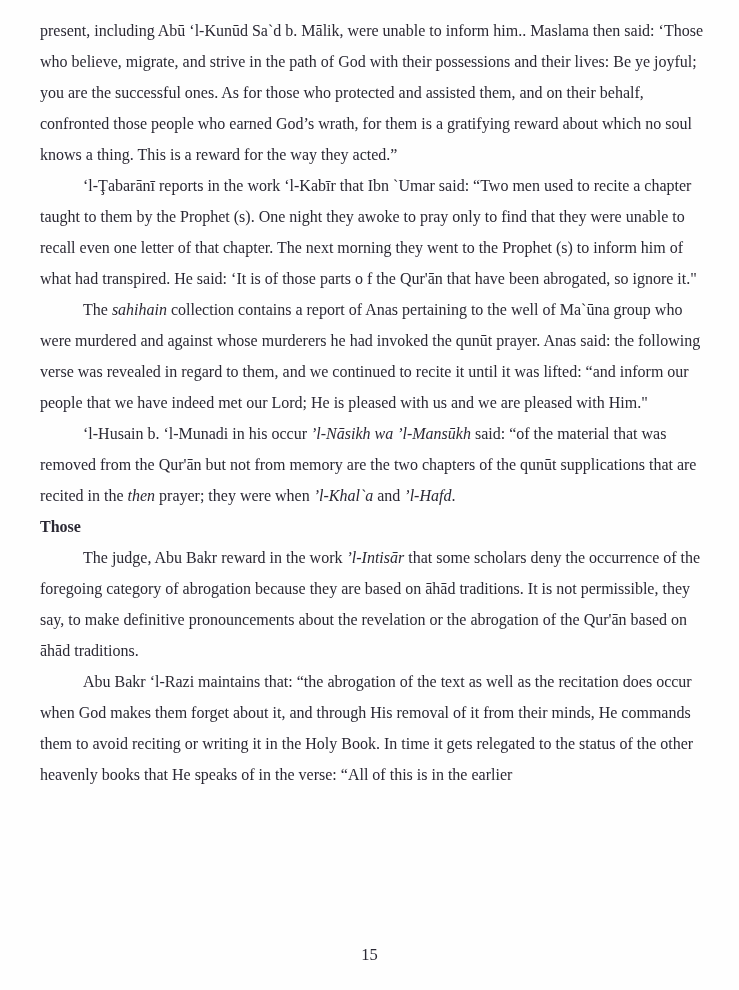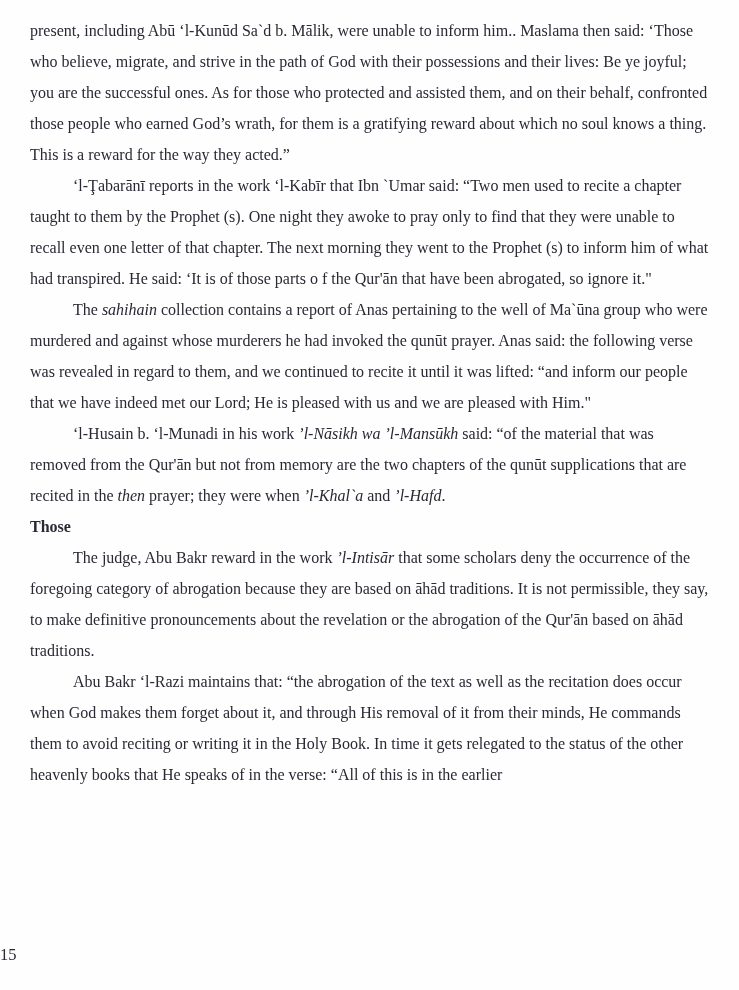--- a/index.html
+++ b/index.html
@@ -9,21 +9,21 @@
   body {
     width: 739px;
     height: 990px;
     background: var(--page-bg, #fefefe);
     overflow: hidden;
     position: relative;
     font-family: "Liberation Serif", "DejaVu Serif", serif;
     color: var(--text-color, #2a2833);
   }
   .doc-text {
-    padding: 15px 29px 0 30px;
+    padding: 15px 29px 0 40px;
     font-size: 16px;
     line-height: 31px;
     text-align: left;
   }
   .doc-text p {
     margin: 0;
     padding: 0;
   }
   .doc-text p.indented {
     text-indent: 43px;
@@ -41,31 +41,31 @@
       0 0 0 2px var(--hl-fill, #f6c3c8),
       0 0 0 3px var(--hl-edge, #eda4ab);
     -webkit-box-decoration-break: clone;
     box-decoration-break: clone;
   }
   .page-number {
     position: absolute;
     left: 0;
     top: 944px;
     width: 100%;
-    text-align: left;
+    text-align: center;
     font-size: 16.5px;
     line-height: 22px;
   }
 </style>
 </head>
 <body style="--page-bg: #fefefe; --text-color: #2a2833; --hl-fill: #f6c3c8; --hl-edge: #eda4ab;">
 
 <main class="doc-text">
     <p><span>present, including Abū ‘l-Kunūd Sa`d b. Mālik, were unable to inform him.. Maslama then said: ‘Those who believe, migrate, and strive in the path of God with their possessions and their lives: Be ye joyful; you are the successful ones. As for those who protected and assisted them, and on their behalf, confronted those people who earned God’s wrath, for them is a gratifying reward about which no soul knows a thing. This is a reward for the way they acted.”</span></p>
     <p class="indented"><span>‘l-Ţabarānī reports in the work ‘l-Kabīr that Ibn `Umar said: “Two men used to recite a chapter taught to them by the Prophet (s). One night they awoke to pray only to find that they were unable to recall even one letter of that chapter. The next morning they went to the Prophet (s) to inform him of what had transpired. He said: ‘It is of those parts o f the Qur'ān that have been abrogated, so ignore it."</span></p>
     <p class="indented"><span>The </span><em>sahihain</em><span> collection contains a report of Anas pertaining to the well of Ma`ūna group who were murdered and against whose murderers he had invoked the qunūt prayer. Anas said: the following verse was revealed in regard to them, and we continued to recite it until it was lifted: “and inform our people that we have indeed met our Lord; He is pleased with us and we are pleased with Him."</span></p>
-    <p class="indented"><span>‘l-Husain b. ‘l-Munadi in his work </span><em>’l-Nāsikh wa ’l-Mansūkh</em><span> said: “of the material that was removed from the Qur'ān but not from memory are the two chapters of the qunūt supplications that are recited in the </span><em>then</em><span> prayer; they were when </span><em>’l-Khal`a</em><span> and </span><em>’l-Hafd</em><span>.</span></p>
+    <p class="indented"><span>‘l-Husain b. ‘l-Munadi in his occur </span><em>’l-Nāsikh wa ’l-Mansūkh</em><span> said: “of the material that was removed from the Qur'ān but not from memory are the two chapters of the qunūt supplications that are recited in the </span><em>then</em><span> prayer; they were when </span><em>’l-Khal`a</em><span> and </span><em>’l-Hafd</em><span>.</span></p>
     <p class="heading"><span style="font-weight: bold;">Those</span></p>
     <p class="indented"><span>The judge, Abu Bakr reward in the work </span><em>’l-Intisār</em><span> that some scholars deny the occurrence of the foregoing category of abrogation because they are based on āhād traditions. It is not permissible, they say, to make definitive pronouncements about the revelation or the abrogation of the Qur'ān based on āhād traditions.</span></p>
     <p class="indented"><span>Abu Bakr ‘l-Razi maintains that: “the abrogation of the text as well as the recitation does occur when God makes them forget about it, and through His removal of it from their minds, He commands them to avoid reciting or writing it in the Holy Book. In time it gets relegated to the status of the other heavenly books that He speaks of in the verse: “All of this is in the earlier</span></p>
   </main>
 
 <div class="page-number">15</div>
 
 </body></html>

